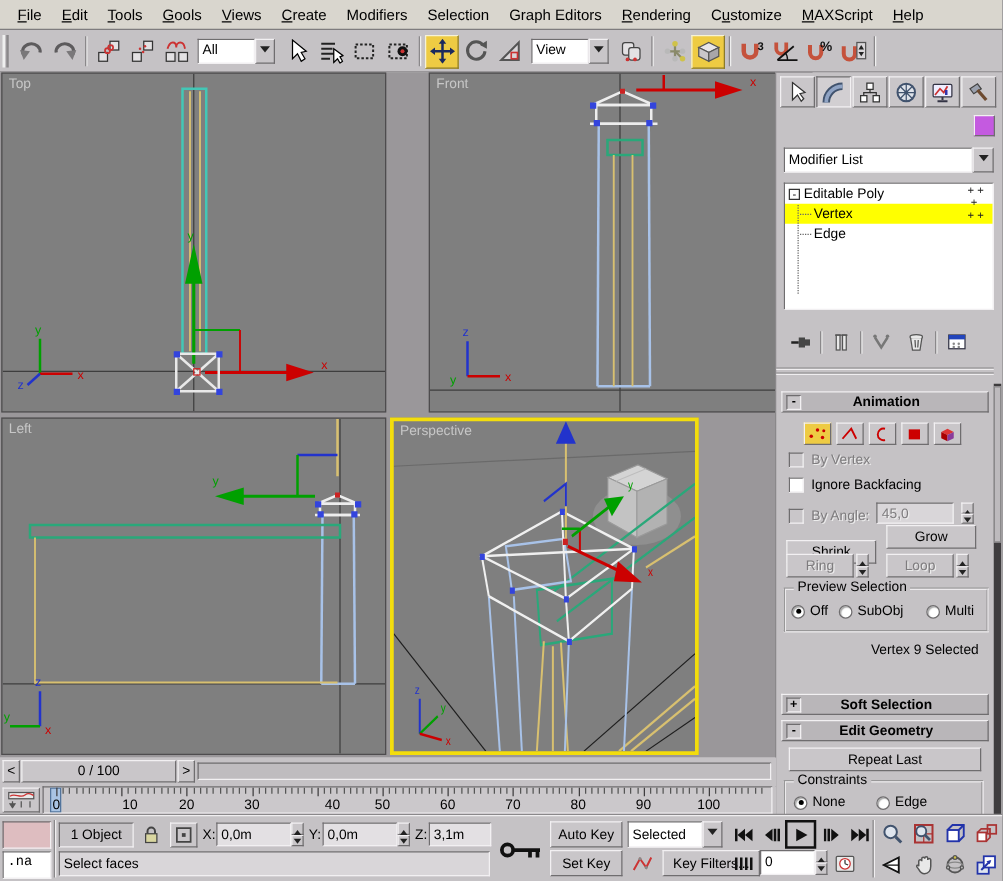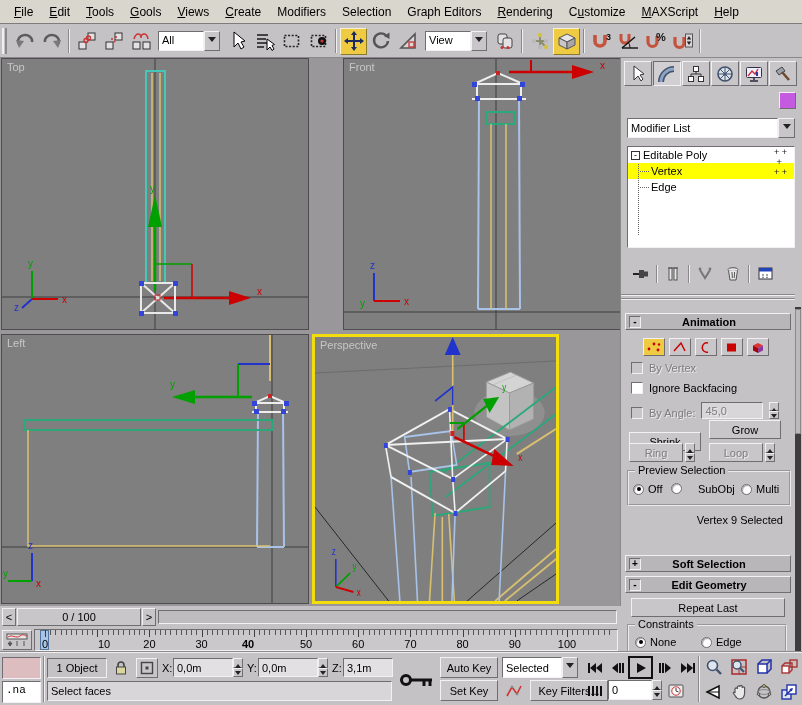--- a/index.html
+++ b/index.html
@@ -659,21 +659,21 @@
         <div class="u"></div>
         <div class="d"></div>
       </span>
 
     <div class="grp" style="left:6px;top:412px;width:164px;height:36px">
       <span class="grplab">Preview Selection</span>
       <div style="position:absolute;left:4px;top:11px;display:flex;align-items:center;gap:4px">
         <span class="radio on"></span>
         <span>Off</span>
       </div>
-      <div style="position:absolute;left:42px;top:11px;display:flex;align-items:flex-start;gap:16px">
+      <div style="position:absolute;left:42px;top:11px;display:flex;align-items:flex-end;gap:4px">
         <span class="radio"></span>
         <span>SubObj</span>
       </div>
       <div style="position:absolute;left:112px;top:11px;display:flex;align-items:center;gap:4px">
         <span class="radio"></span>
         <span>Multi</span>
       </div>
     </div>
 
     <div class="abs" style="left:0;top:456px;width:162px;text-align:right">Vertex 9 Selected</div>
@@ -774,21 +774,21 @@
         <div class="tick" style="left: 171.82px;"></div>
         <div class="tick" style="left: 177.04px;"></div>
         <div class="tick" style="left: 182.26px;"></div>
         <div class="tick" style="left: 187.48px;"></div>
         <div class="tick" style="left: 192.7px;"></div>
         <div class="tick" style="left: 197.92px;"></div>
         <div class="tick" style="left: 203.14px;"></div>
         <div class="tick" style="left: 208.36px;"></div>
         <div class="tick" style="left: 213.58px;"></div>
         <div class="tick major" style="left: 218.8px;"></div>
-        <div class="ticklab" style="left: 213px; font-weight: bold;">40</div>
+        <div class="ticklab" style="left: 231px;">40</div>
         <div class="tick" style="left: 224.02px;"></div>
         <div class="tick" style="left: 229.24px;"></div>
         <div class="tick" style="left: 234.46px;"></div>
         <div class="tick" style="left: 239.68px;"></div>
         <div class="tick" style="left: 244.9px;"></div>
         <div class="tick" style="left: 250.12px;"></div>
         <div class="tick" style="left: 255.34px;"></div>
         <div class="tick" style="left: 260.56px;"></div>
         <div class="tick" style="left: 265.78px;"></div>
         <div class="tick major" style="left: 271px;"></div>

